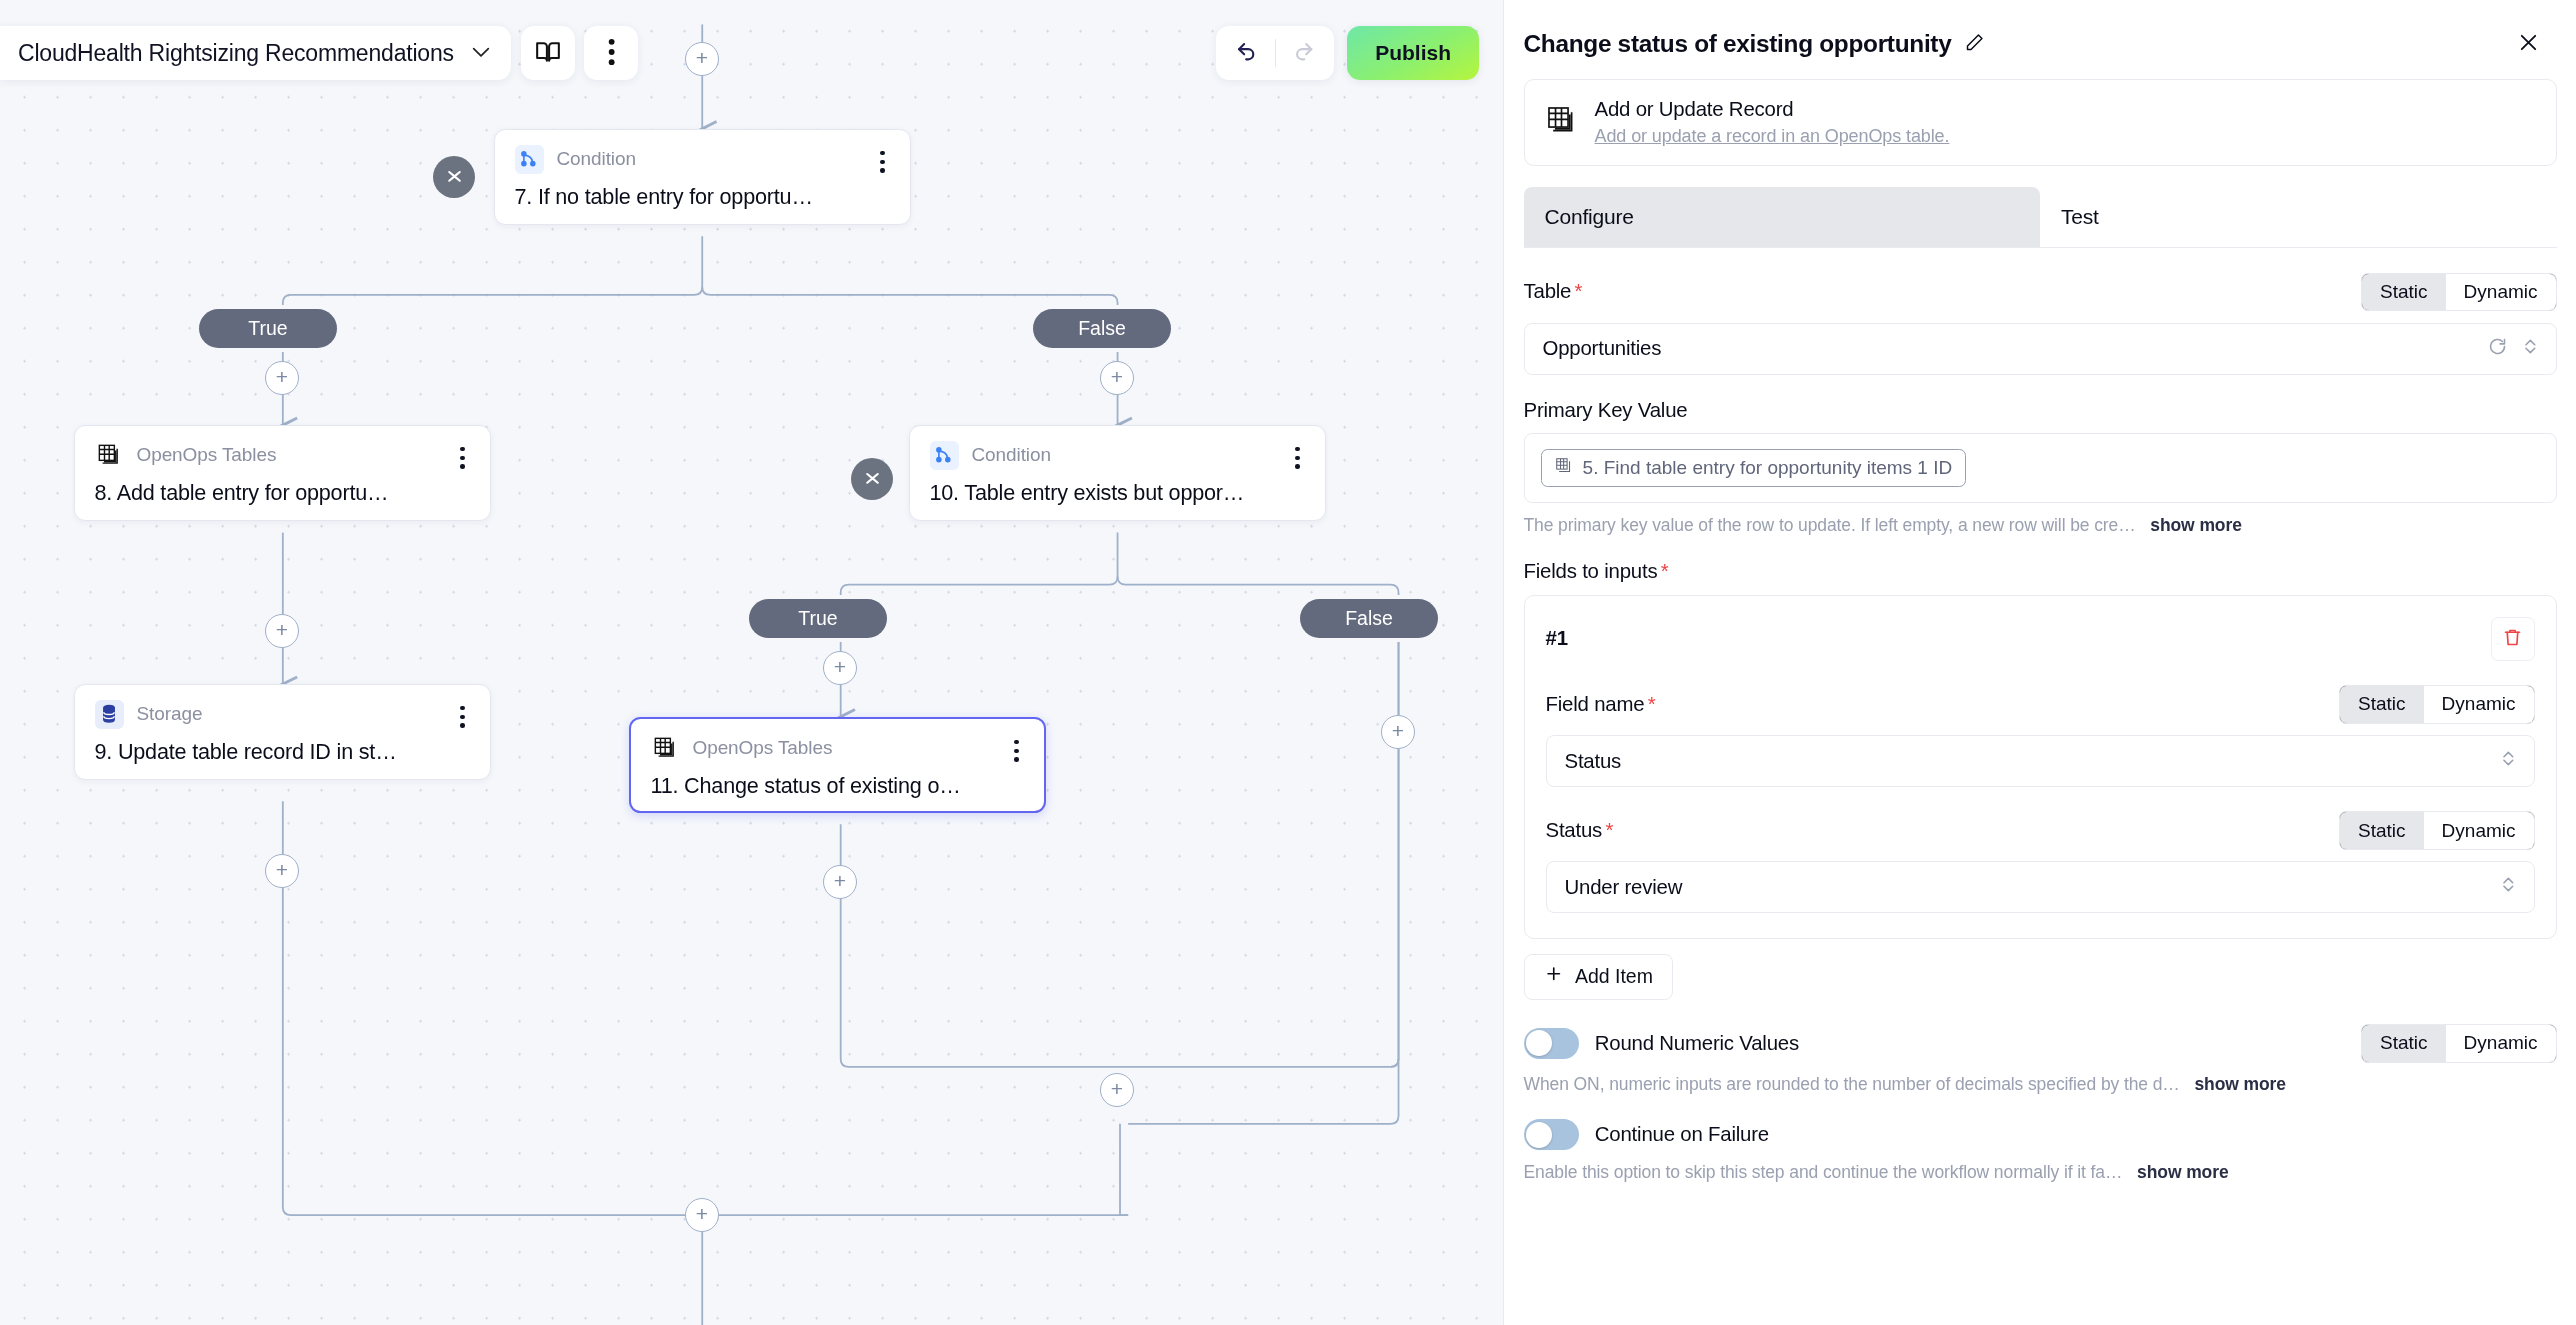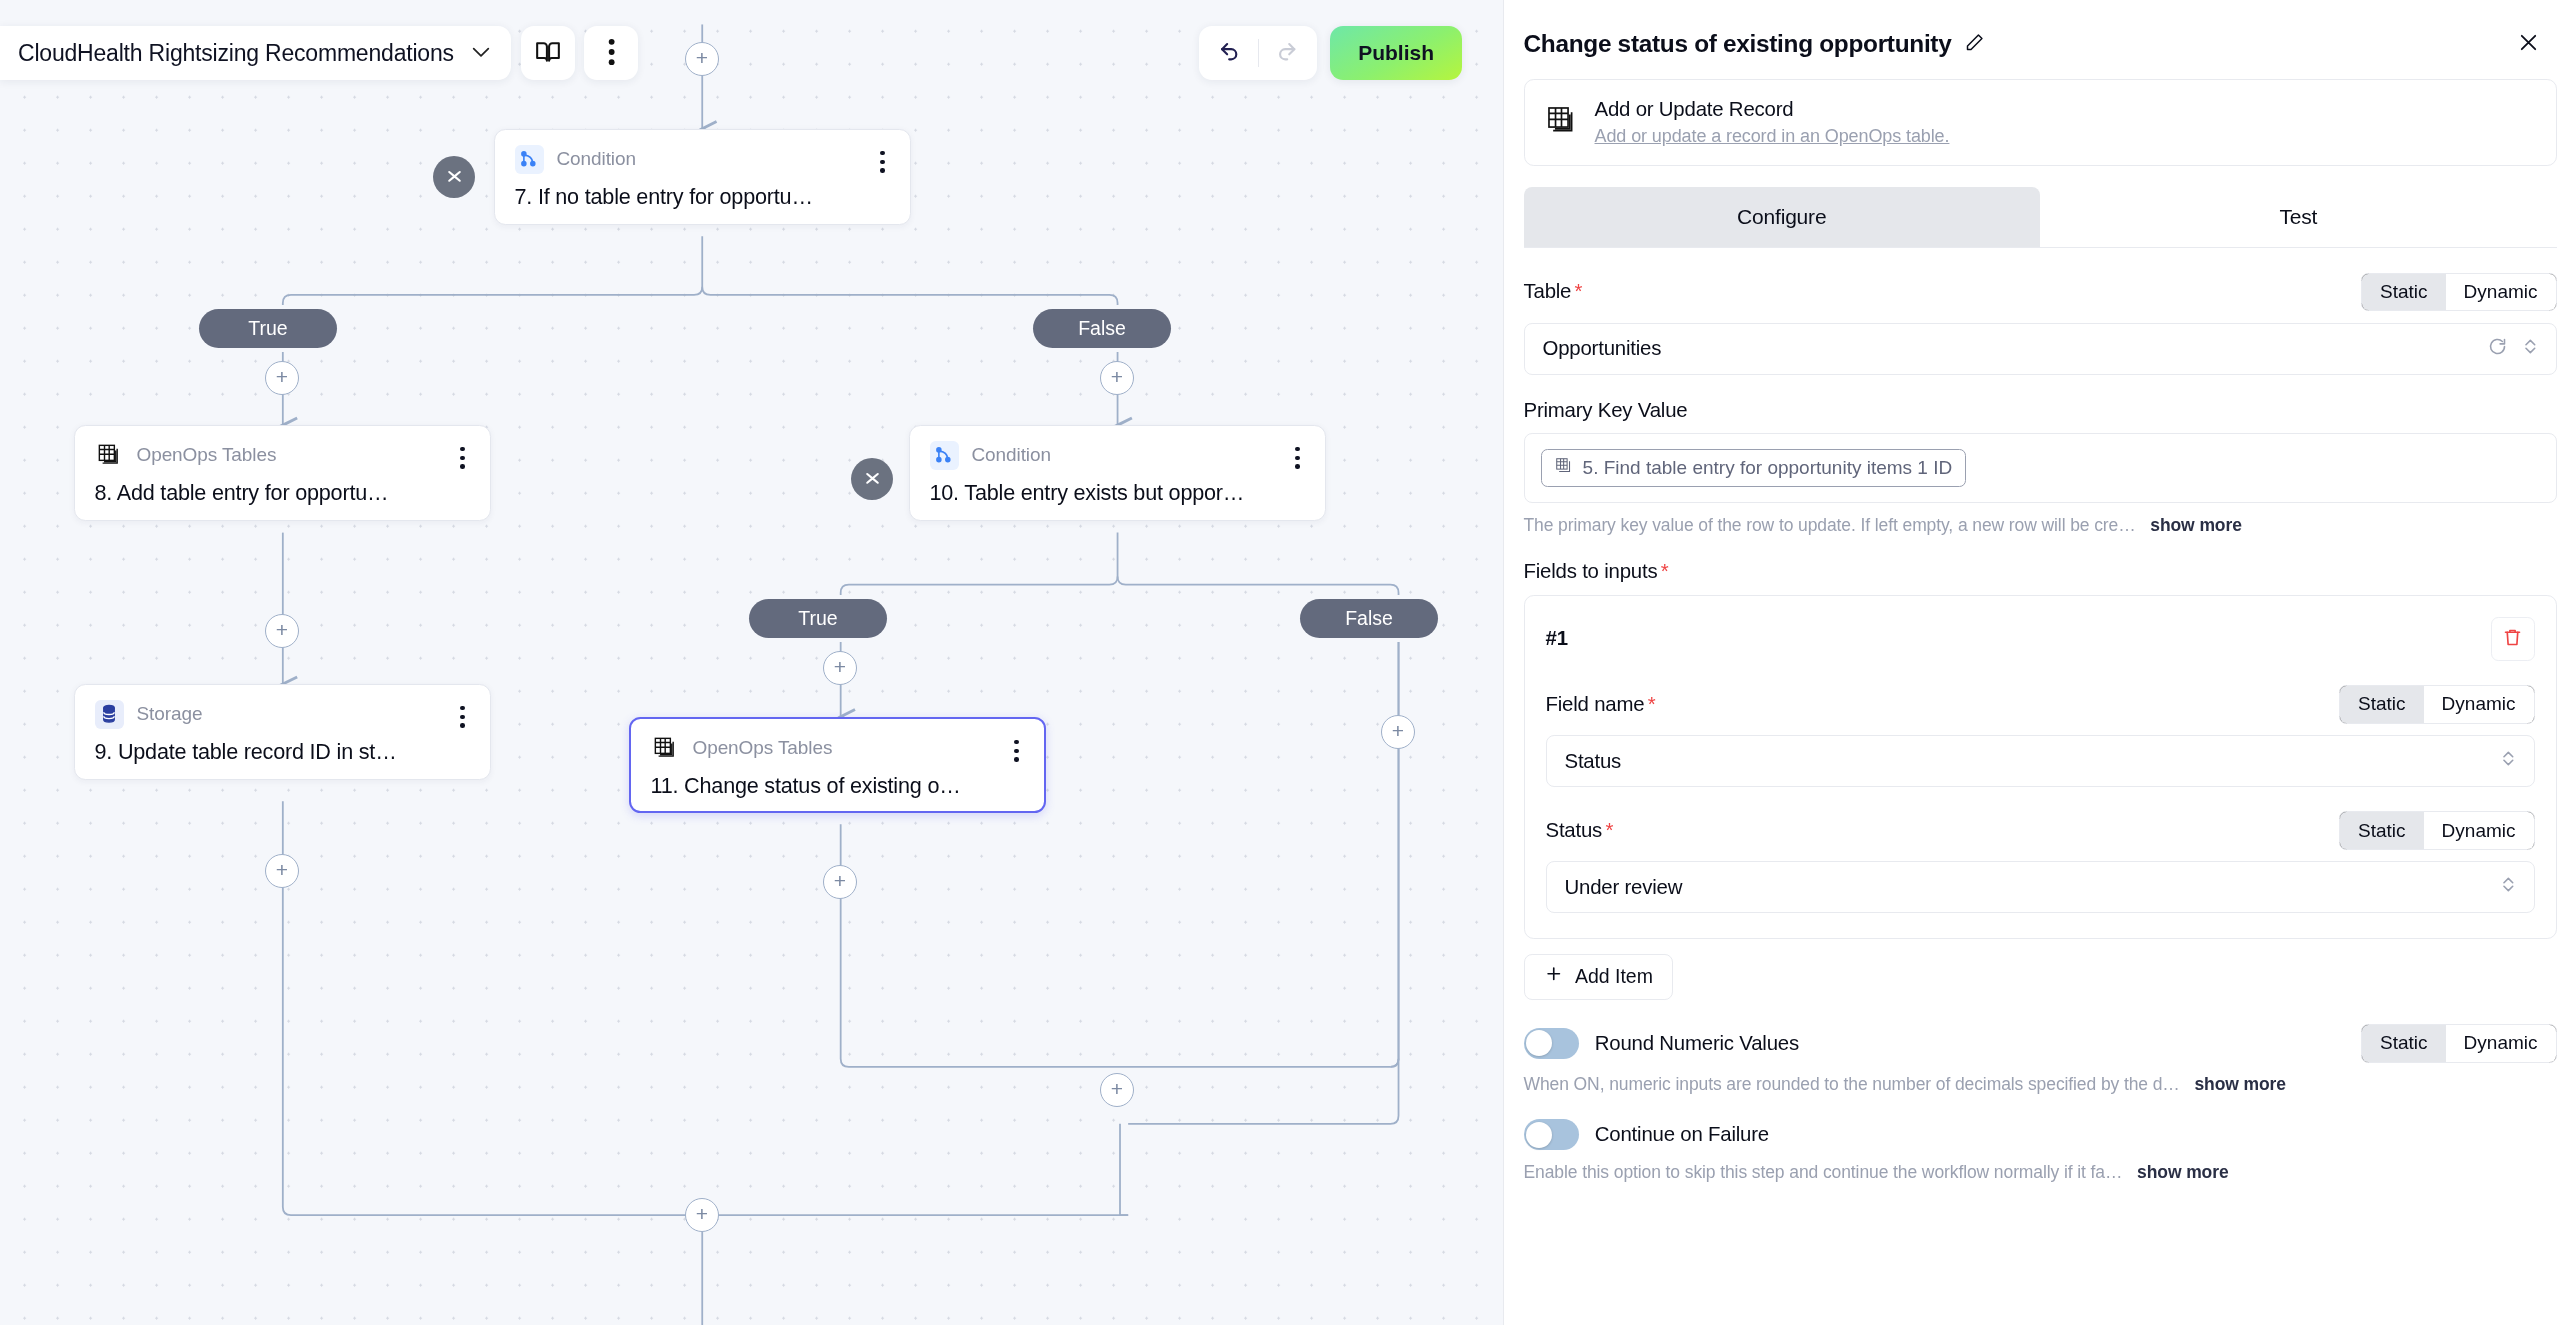--- a/index.html
+++ b/index.html
@@ -43,21 +43,21 @@
     font-size: 23px; color: #0f1222; letter-spacing: -0.2px; white-space: nowrap;
   }
   .wf-select .chev { color: #222; display:flex; align-items:center;}
   .icon-btn {
     width: 54px; height: 54px; background: #fff; border-radius: 13px;
     display: flex; align-items: center; justify-content: center;
     box-shadow: 0 1.6px 8.1px rgba(30,40,70,.07);
     border: none; cursor: pointer;
   }
   .toolbar-right {
-    position: absolute; top: 26px; right: 41px;
+    position: absolute; top: 26px; right: 24px;
     display: flex; align-items: flex-end; gap: 13px; z-index: 40;
   }
   .undo-redo {
     height: 54px; background: #fff; border-radius: 13px;
     display: flex; align-items: center; padding: 0 13px; gap: 1.6px;
     box-shadow: 0 1.6px 8.1px rgba(30,40,70,.07);
   }
   .undo-redo .sep { width: 0.8px; height: 28px; background: #e6e8ee; margin: 0 8.1px; }
   .ur-btn { width: 36px; height: 36px; display:flex; align-items:center; justify-content:center;
             background:none; border:none; cursor:pointer; }
@@ -147,21 +147,21 @@
   .piece-card {
     margin: 18px 19.5px 0 19.5px; border: 1.2px solid #e8eaef; border-radius: 9.8px;
     padding: 18px 21px; display: flex; align-items: center; gap: 18px;
   }
   .piece-texts { display: flex; flex-direction: column; gap: 5.7px; }
   .piece-title { font-size: 20.4px; color: #0b0e1a; letter-spacing: -0.2px; }
   .piece-sub { font-size: 18px; color: #9aa0b0; letter-spacing: -0.1px; text-decoration: underline; }
 
   .tabs { display: flex; margin: 21px 19.5px 0 19.5px; border-bottom: 1.2px solid #e8eaef; }
   .tab {
-    flex: 1; text-align: center; padding: 18px 21px; font-size: 21px;
+    flex: 1; text-align: left; padding: 18px 21px; font-size: 21px;
     color: #0b0e1a; background: #fff; border: none; cursor: pointer;
     border-radius: 8.1px 8.1px 0 0; letter-spacing: -0.2px;
     font-family: "Liberation Sans", sans-serif;
   }
   .tab.active { background: #e5e7eb; }
 
   .panel-body { padding: 0 19.5px 0 19.5px; }
   .row-label {
     display: flex; align-items: center; justify-content: space-between;
     margin-top: 24.4px;

